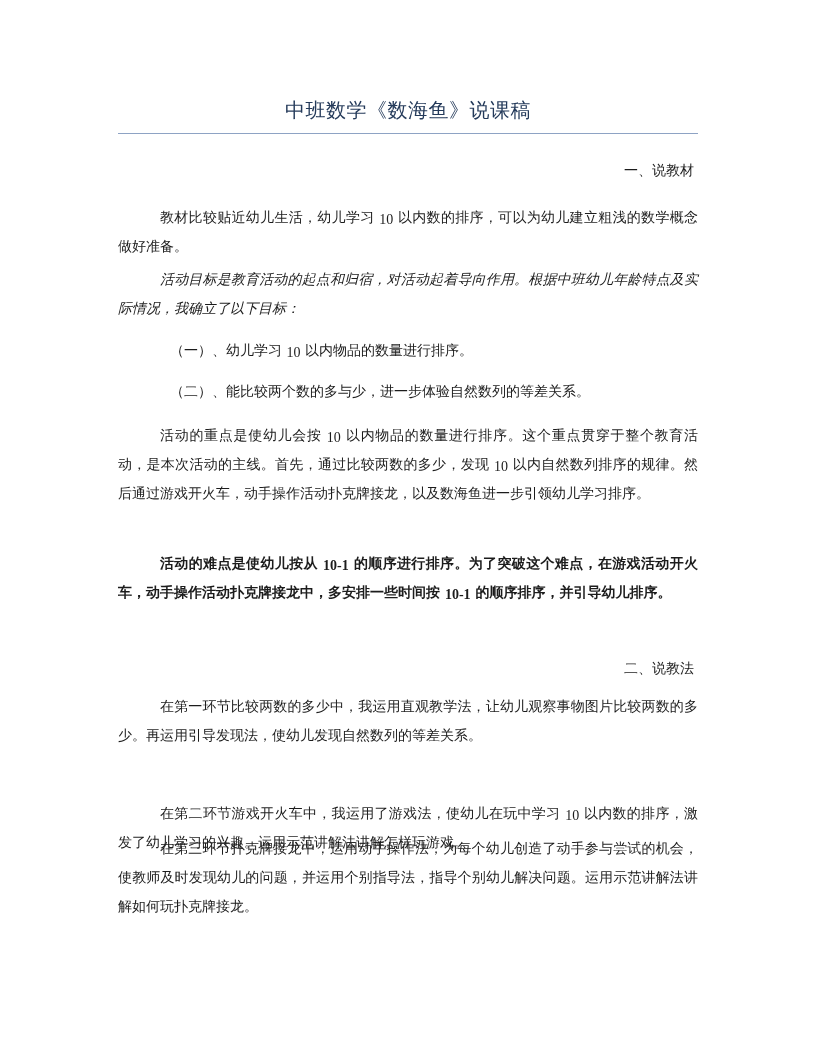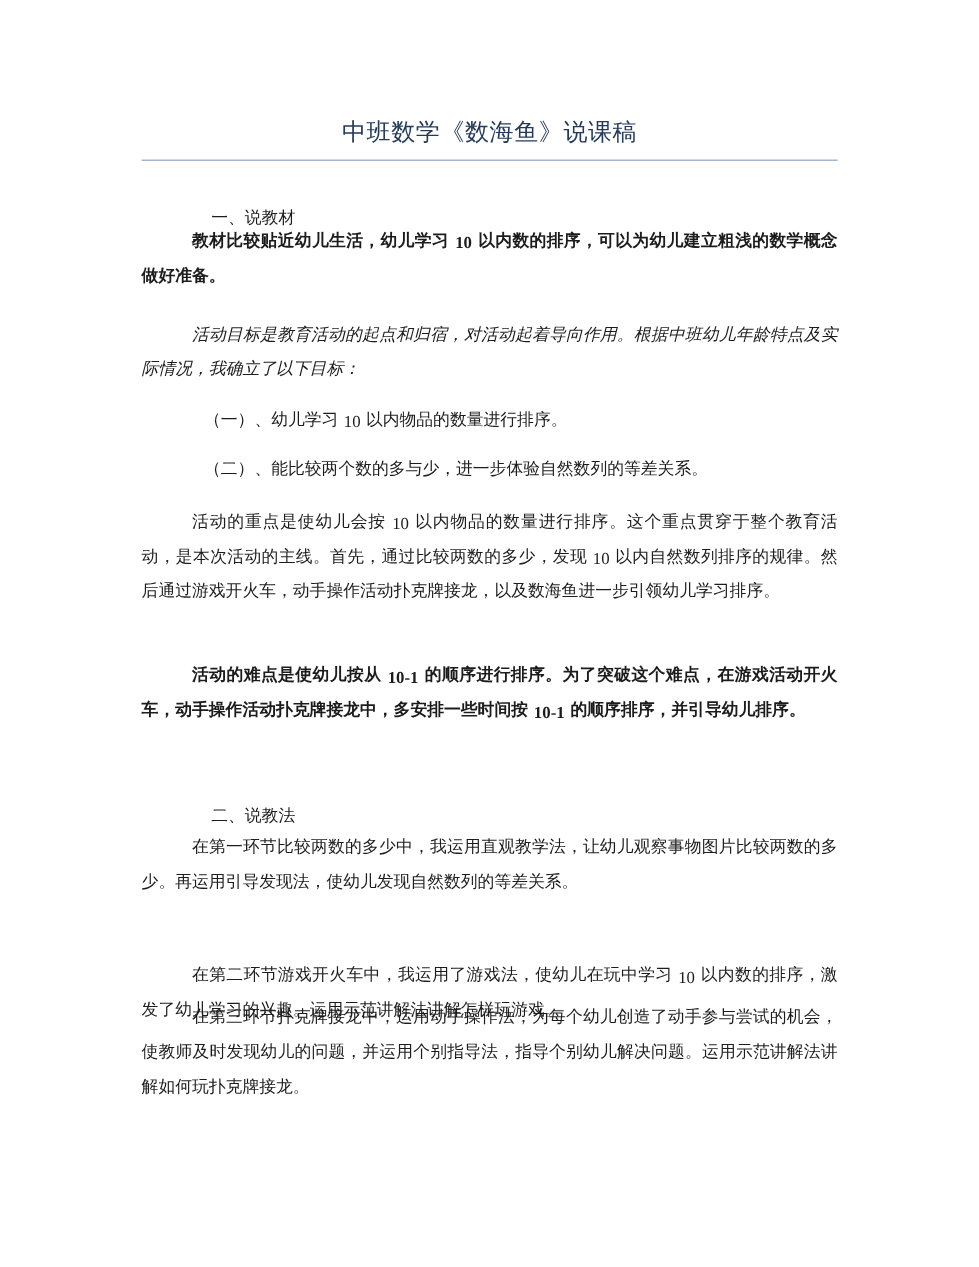--- a/index.html
+++ b/index.html
@@ -48,22 +48,23 @@
       font-size: 14px;
       line-height: 29px;
       color: #1c1c1c;
     }
     .p {
       margin: 0;
       text-indent: 42px;
       text-align: justify;
     }
     .heading {
-      margin: 16px;
+      margin: 4px;
       padding-left: 42px;
+      text-align: right;
     }
     .goal {
       margin: 0;
       padding-left: 52px;
     }
     .num {
       font-family: "Liberation Serif", serif;
       font-size: 14px;
       position: relative;
       top: 2px;
@@ -73,21 +74,21 @@
 <body>
 
 <div class="page">
   <div class="title">中班数学《数海鱼》说课稿</div>
   <div class="title-rule"></div>
 
   <div class="body-text" style="top:152px;">
     <p class="heading">一、说教材</p>
   </div>
 
-  <div class="body-text" style="top:187px;font-weight:bold;">
+  <div class="body-text" style="top:203px;">
     <p class="p"><span>教材比较贴近幼儿生活，幼儿学习 </span><span class="num">10</span><span> 以内数的排序，可以为幼儿建立粗浅的数学概念做好准备。</span></p>
   </div>
 
   <div class="body-text" style="top:265px;font-style:italic;">
     <p class="p"><span>活动目标是教育活动的起点和归宿，对活动起着导向作用。根据中班幼儿年龄特点及实际情况，我确立了以下目标：</span></p>
   </div>
 
   <div class="body-text" style="top:336px;">
     <p class="goal"><span>（一）、幼儿学习 </span><span class="num">10</span><span> 以内物品的数量进行排序。</span></p>
   </div>

